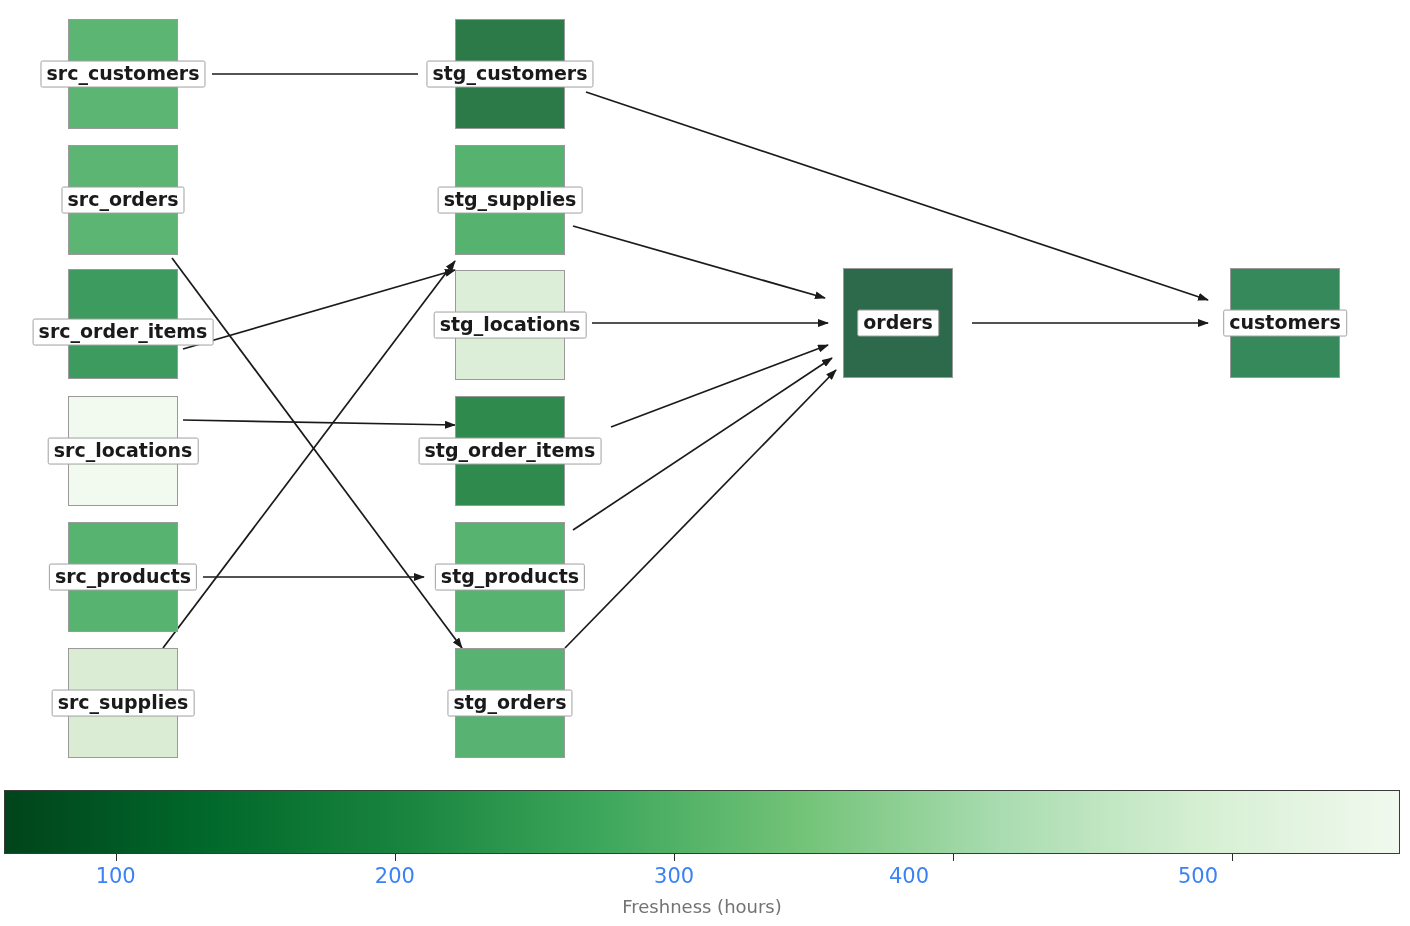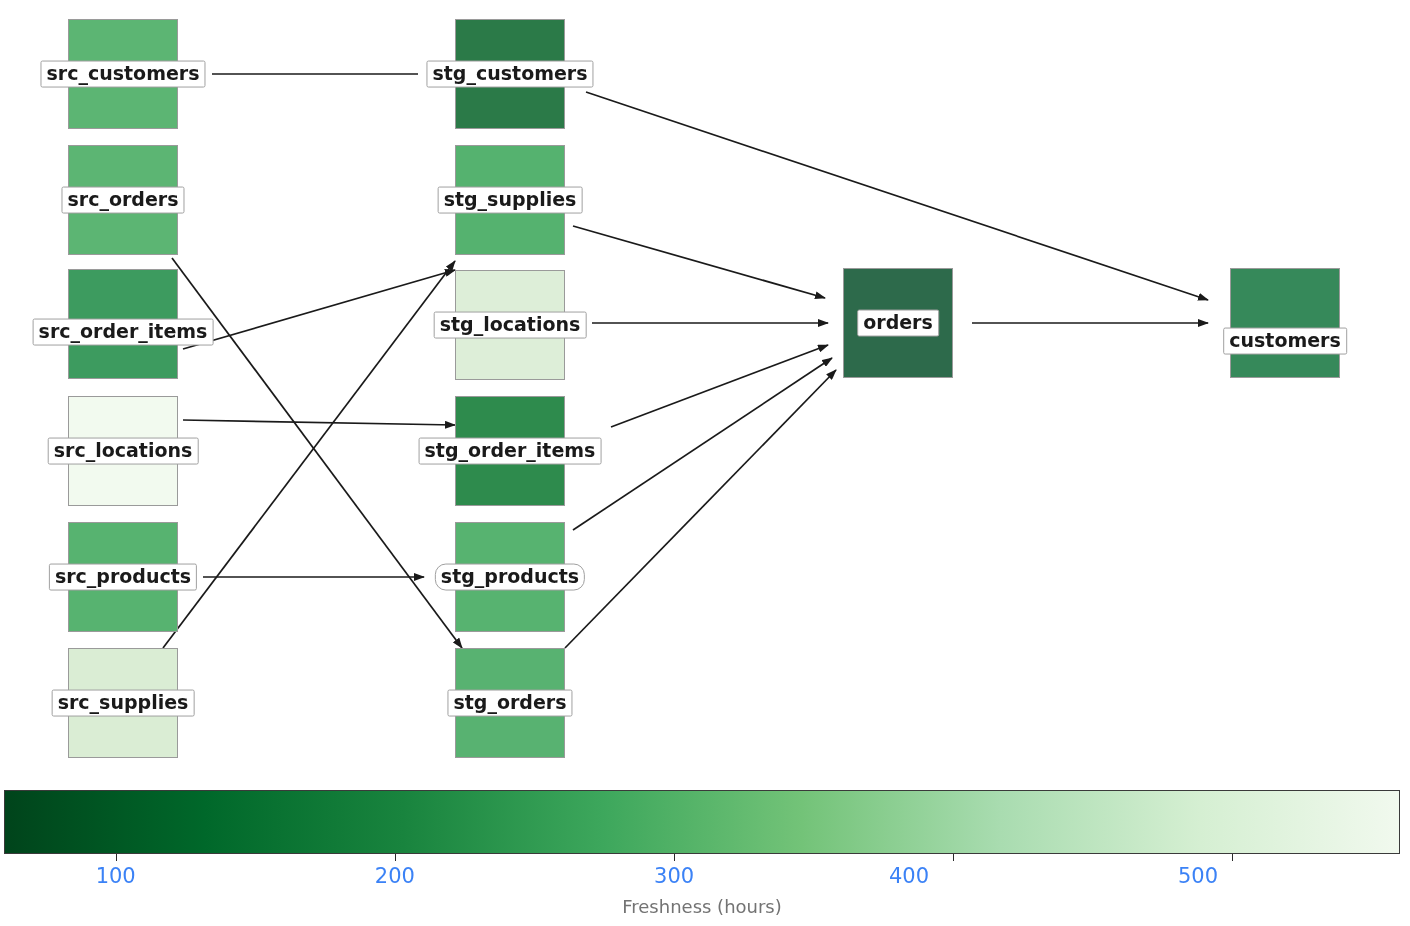--- a/index.html
+++ b/index.html
@@ -58,27 +58,27 @@
       <div class="nlabel" style="left: 123px; top: 703px;">src_supplies</div>
       <div class="node" style="left: 455px; top: 19px; width: 110px; height: 110px; background: rgb(43, 122, 72);"></div>
       <div class="nlabel" style="left: 510px; top: 74px;">stg_customers</div>
       <div class="node" style="left: 455px; top: 145px; width: 110px; height: 110px; background: rgb(85, 178, 111);"></div>
       <div class="nlabel" style="left: 510px; top: 200px;">stg_supplies</div>
       <div class="node" style="left: 455px; top: 270px; width: 110px; height: 110px; background: rgb(221, 238, 216);"></div>
       <div class="nlabel" style="left: 510px; top: 325px;">stg_locations</div>
       <div class="node" style="left: 455px; top: 396px; width: 110px; height: 110px; background: rgb(46, 139, 77);"></div>
       <div class="nlabel" style="left: 510px; top: 451px;">stg_order_items</div>
       <div class="node" style="left: 455px; top: 522px; width: 110px; height: 110px; background: rgb(87, 179, 112);"></div>
-      <div class="nlabel" style="left: 510px; top: 577px; border-radius: 11px;">stg_products</div>
+      <div class="nlabel" style="left: 510px; top: 577px;">stg_products</div>
       <div class="node" style="left: 455px; top: 648px; width: 110px; height: 110px; background: rgb(88, 178, 113);"></div>
       <div class="nlabel" style="left: 510px; top: 703px;">stg_orders</div>
       <div class="node" style="left: 843px; top: 268px; width: 110px; height: 110px; background: rgb(45, 106, 75);"></div>
       <div class="nlabel" style="left: 898px; top: 323px;">orders</div>
       <div class="node" style="left: 1230px; top: 268px; width: 110px; height: 110px; background: rgb(54, 137, 90);"></div>
-      <div class="nlabel" style="left: 1285px; top: 341px;">customers</div>
+      <div class="nlabel" style="left: 1285px; top: 323px;">customers</div>
     </div>
 
   <div id="cbar" style="left: 4px; top: 790px; width: 1396px; height: 64px; background: linear-gradient(to right, rgb(0, 68, 27), rgb(0, 104, 42), rgb(25, 132, 62), rgb(61, 167, 92), rgb(115, 195, 120), rgb(169, 220, 176), rgb(213, 239, 210), rgb(241, 249, 238));"></div>
   <div id="cticks">
       <div class="ctick" style="left: 115.68px; top: 854px; height: 7px;"></div>
       <div class="clab" style="left: 115.68px; top: 864px;">100</div>
       <div class="ctick" style="left: 394.88px; top: 854px; height: 7px;"></div>
       <div class="clab" style="left: 394.88px; top: 864px;">200</div>
       <div class="ctick" style="left: 674.08px; top: 854px; height: 7px;"></div>
       <div class="clab" style="left: 674.08px; top: 864px;">300</div>

